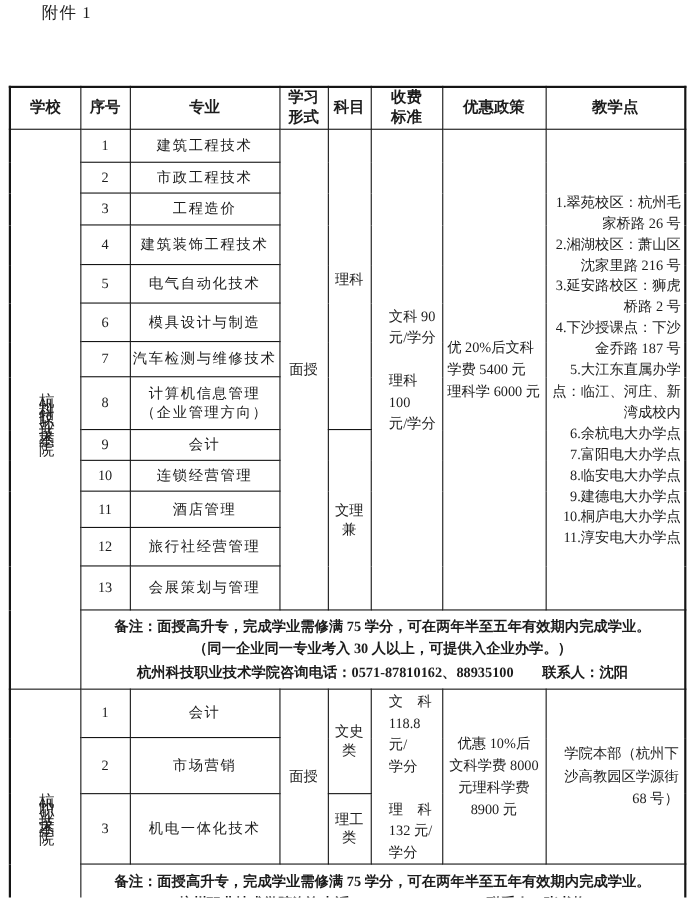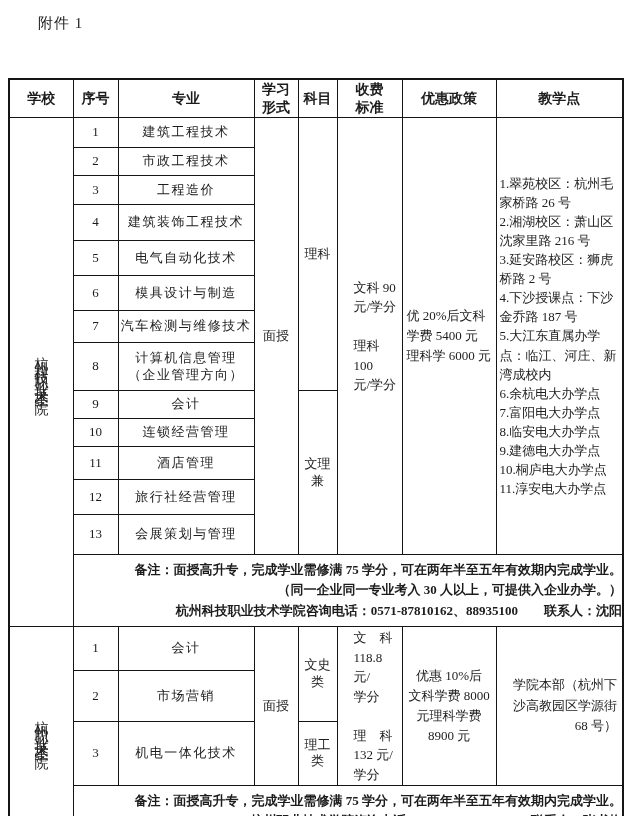--- a/index.html
+++ b/index.html
@@ -1,20 +1,20 @@
 <!DOCTYPE html>
 <html><head>
 <meta charset="utf-8">
 <style>
   html,body { margin:0; padding:0; background:#ffffff; }
   .page {
     position:relative; width:630px; height:816px; background:#ffffff;
     font-family:"Liberation Serif","DejaVu Serif",serif; color:#1c1c1c;
   }
-  .attachment { position:absolute; left:38px; top:14px; font-size:15px; letter-spacing:1px; }
+  .attachment { position:absolute; left:38px; top:2px; font-size:15px; letter-spacing:1px; }
   .doc-title {
     position:absolute; top:26px; left:0; width:100%; margin:0;
     text-align:center; font-size:23px; font-weight:bold; letter-spacing:1px;
   }
   table.main {
     position:absolute; left:8px; top:78px; width:614px;
     border-collapse:collapse; table-layout:fixed; border:2px solid #151515;
   }
   th,td {
     border:1px solid #151515; padding:1px 2px;
@@ -24,24 +24,24 @@
   th { font-size:14px; font-weight:bold; white-space:pre-line; line-height:1.25; }
   .major-cell { white-space:pre-line; letter-spacing:1.5px;margin-left:14px; }
   .idx-cell { letter-spacing:0; }
   .vert {
     writing-mode:vertical-rl; text-orientation:upright;
     display:inline-block; letter-spacing:5px; font-size:14px; line-height:1.1;
   }
   .fee-cell { white-space:pre-line; text-align:left; padding-left:16px; line-height:1.5; }
   .discount-cell-left { white-space:pre-line; text-align:left; padding-left:4px; line-height:1.55; }
   .discount-cell-center { white-space:pre-line; text-align:center; line-height:1.55; }
-  .points-cell-left { white-space:pre-line; text-align:left; padding:4px 3px; line-height:1.47; }
+  .points-cell-left { white-space:pre-line; text-align:right; padding:4px 3px; line-height:1.47; }
   .points-cell-center { white-space:normal; text-align:right; padding:4px 5px; line-height:1.6; }
   .remarks-cell {
-    white-space:pre-line; text-align:right; font-weight:bold;
+    white-space:pre-line; text-align:center; font-weight:bold;
     padding:5px 0; line-height:1.55; font-size:13px;
   }
 </style>
 </head>
 <body>
 
 <div class="page">
   <div class="attachment">附件 1</div>
 
   <table class="main">

